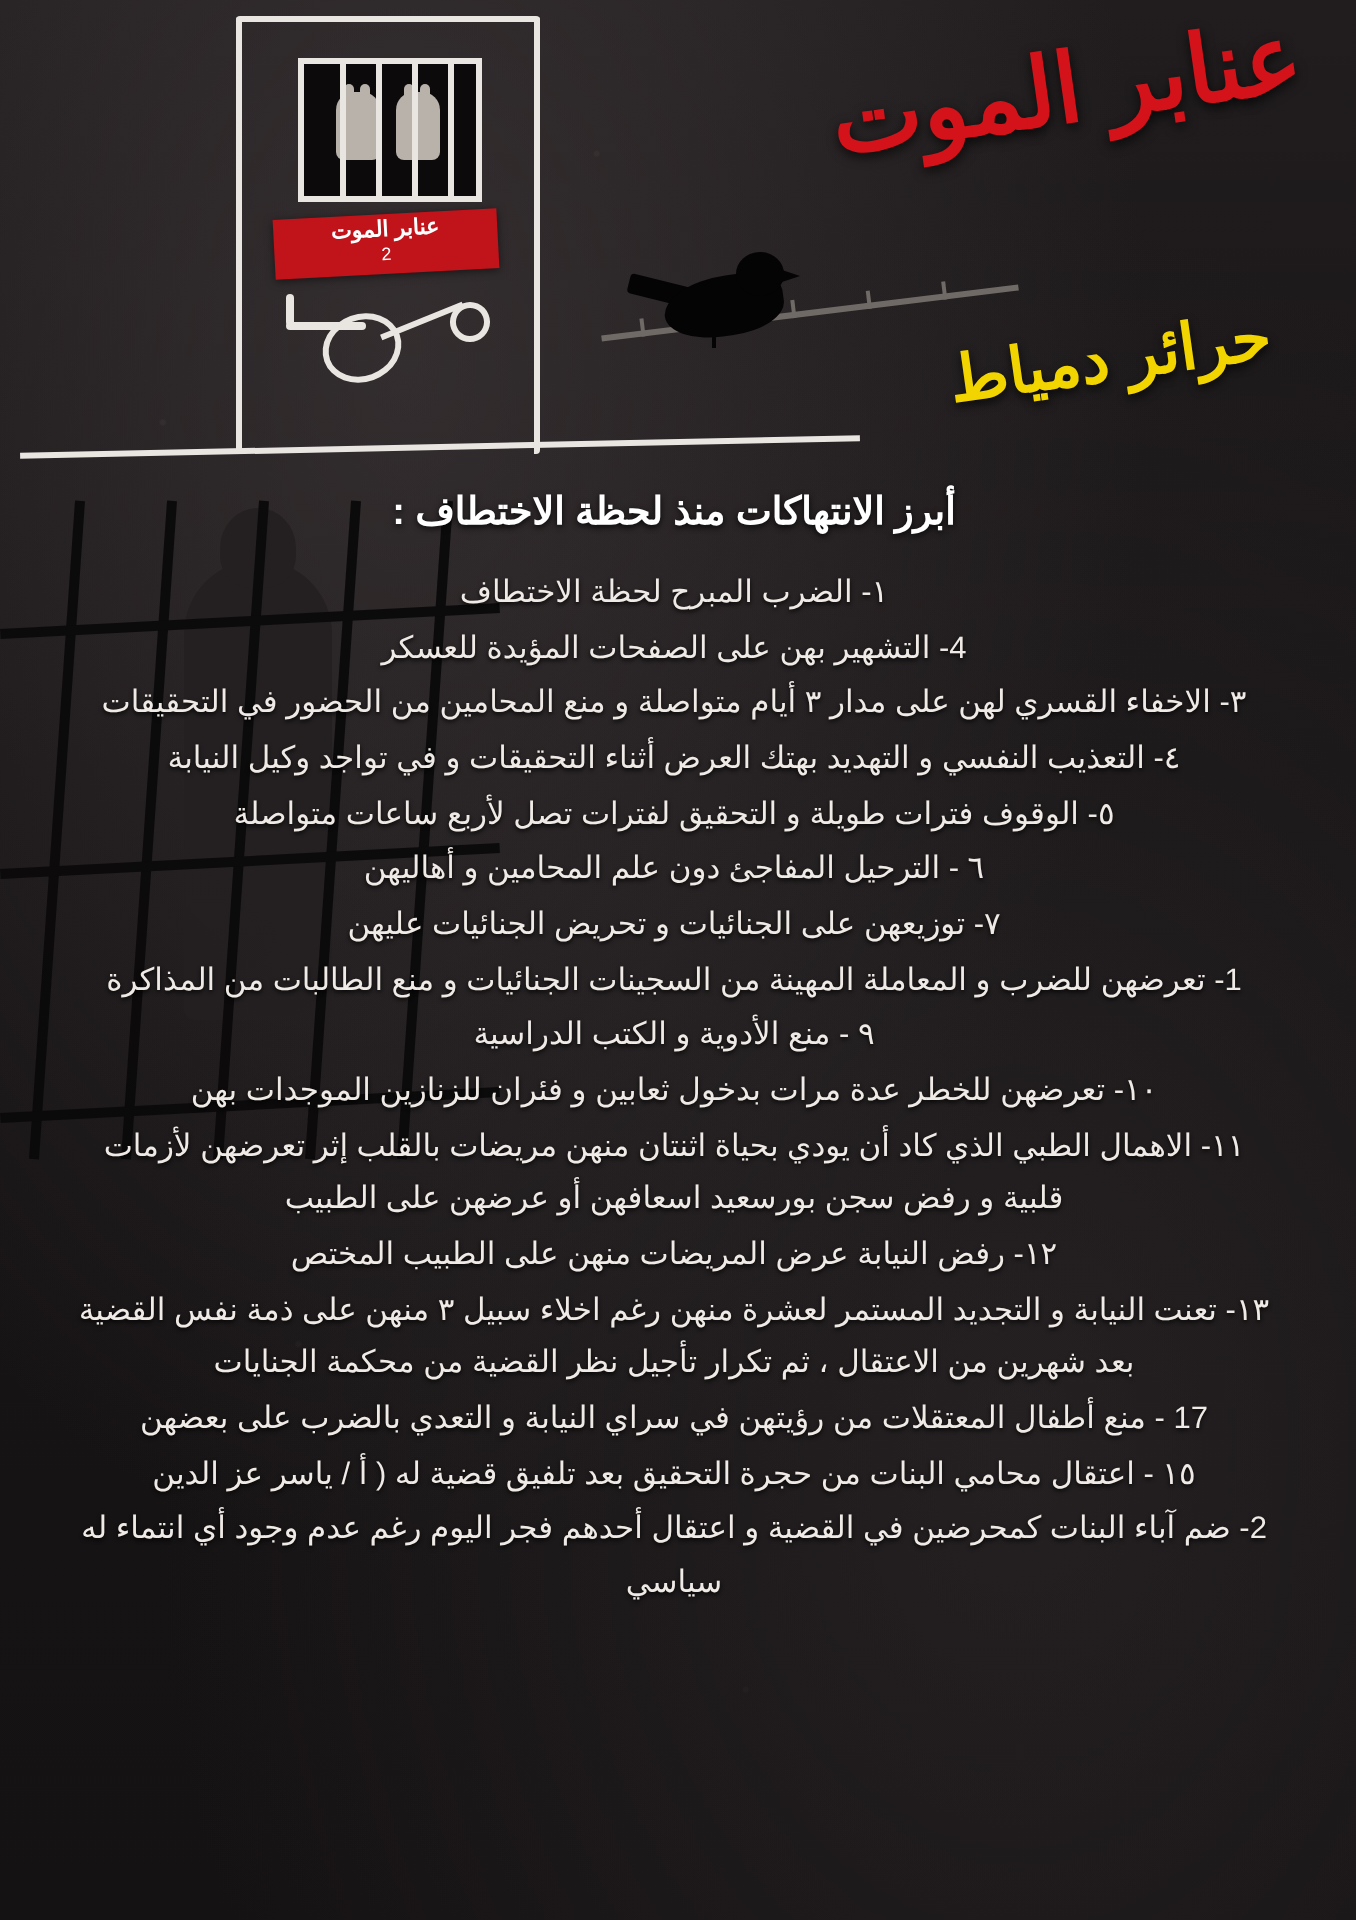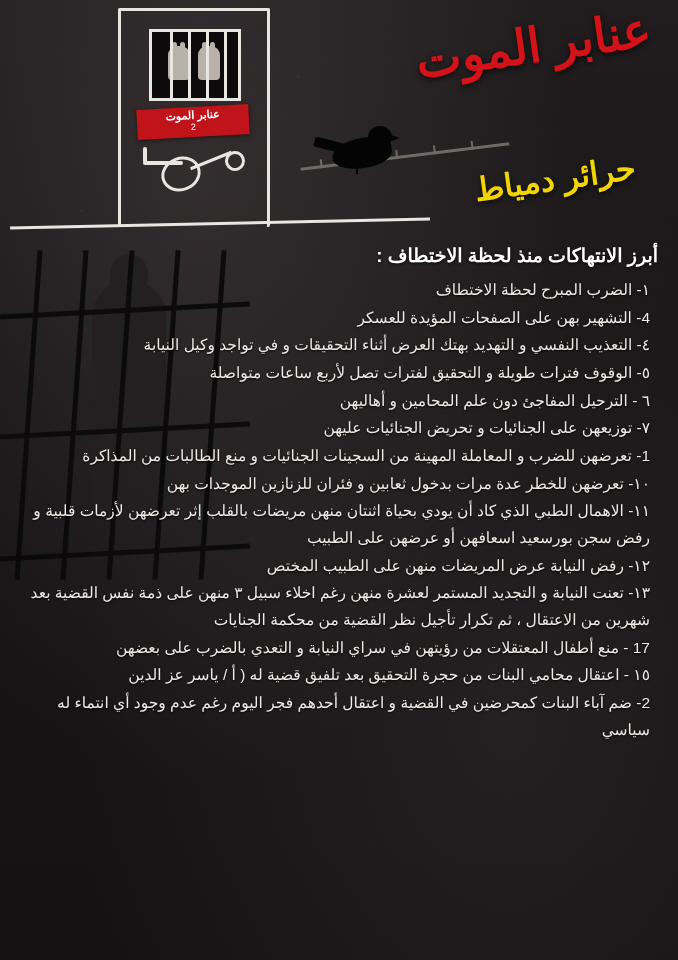--- a/index.html
+++ b/index.html
@@ -313,31 +313,32 @@
   }
 
   
   .content {
     position: absolute;
     right: 0;
     top: 244px;
     width: 678px;
     padding: 0 20px 0 16px;
     box-sizing: border-box;
+    text-align: center;
   }
   .section-head {
     color: #ffffff;
     font-size: 19px;
     font-weight: bold;
     margin: 0 0 10px 0;
     text-shadow: 0 1px 3px rgba(0,0,0,0.8);
   }
   ol.violations {
     list-style: none;
-    margin: 4px;
+    margin: 16px;
     padding: 0;
     color: #efeae6;
     font-size: 15.5px;
     line-height: 1.72;
   }
   ol.violations li {
     margin: 0 0 1px 0;
     text-shadow: 0 1px 2px rgba(0,0,0,0.85);
     padding: 0 4px;
   }
@@ -408,25 +409,27 @@
     <div class="hbar" style="top:58px;"></div>
     <div class="hbar" style="top:178px;"></div>
     <div class="hbar" style="top:300px;"></div>
   </div>
 
   <div class="content">
     <h2 class="section-head">أبرز الانتهاكات منذ لحظة الاختطاف :</h2>
     <ol class="violations">
       <li>١- الضرب المبرح لحظة الاختطاف</li>
       <li>4- التشهير بهن على الصفحات المؤيدة للعسكر</li>
+      <li>٣- الاخفاء القسري لهن على مدار ٣ أيام متواصلة و منع المحامين من الحضور في التحقيقات</li>
       <li>٤- التعذيب النفسي و التهديد بهتك العرض أثناء التحقيقات و في تواجد وكيل النيابة</li>
       <li>٥- الوقوف فترات طويلة و التحقيق لفترات تصل لأربع ساعات متواصلة</li>
       <li>٦ - الترحيل المفاجئ دون علم المحامين و أهاليهن</li>
       <li>٧- توزيعهن على الجنائيات و تحريض الجنائيات عليهن</li>
       <li>1- تعرضهن للضرب و المعاملة المهينة من السجينات الجنائيات و منع الطالبات من المذاكرة</li>
+      <li>٩ - منع الأدوية و الكتب الدراسية</li>
       <li>١٠- تعرضهن للخطر عدة مرات بدخول ثعابين و فئران للزنازين الموجدات بهن</li>
       <li>١١- الاهمال الطبي الذي كاد أن يودي بحياة اثنتان منهن مريضات بالقلب إثر تعرضهن لأزمات قلبية و رفض سجن بورسعيد اسعافهن أو عرضهن على الطبيب</li>
       <li>١٢- رفض النيابة عرض المريضات منهن على الطبيب المختص</li>
       <li>١٣- تعنت النيابة و التجديد المستمر لعشرة منهن رغم اخلاء سبيل ٣ منهن على ذمة نفس القضية بعد شهرين من الاعتقال ، ثم تكرار تأجيل نظر القضية من محكمة الجنايات</li>
       <li>17 - منع أطفال المعتقلات من رؤيتهن في سراي النيابة و التعدي بالضرب على بعضهن</li>
       <li>١٥ - اعتقال محامي البنات من حجرة التحقيق بعد تلفيق قضية له ( أ / ياسر عز الدين</li>
       <li>2- ضم آباء البنات كمحرضين في القضية و اعتقال أحدهم فجر اليوم رغم عدم وجود أي انتماء له سياسي</li>
     </ol>
   </div>
 </div>

